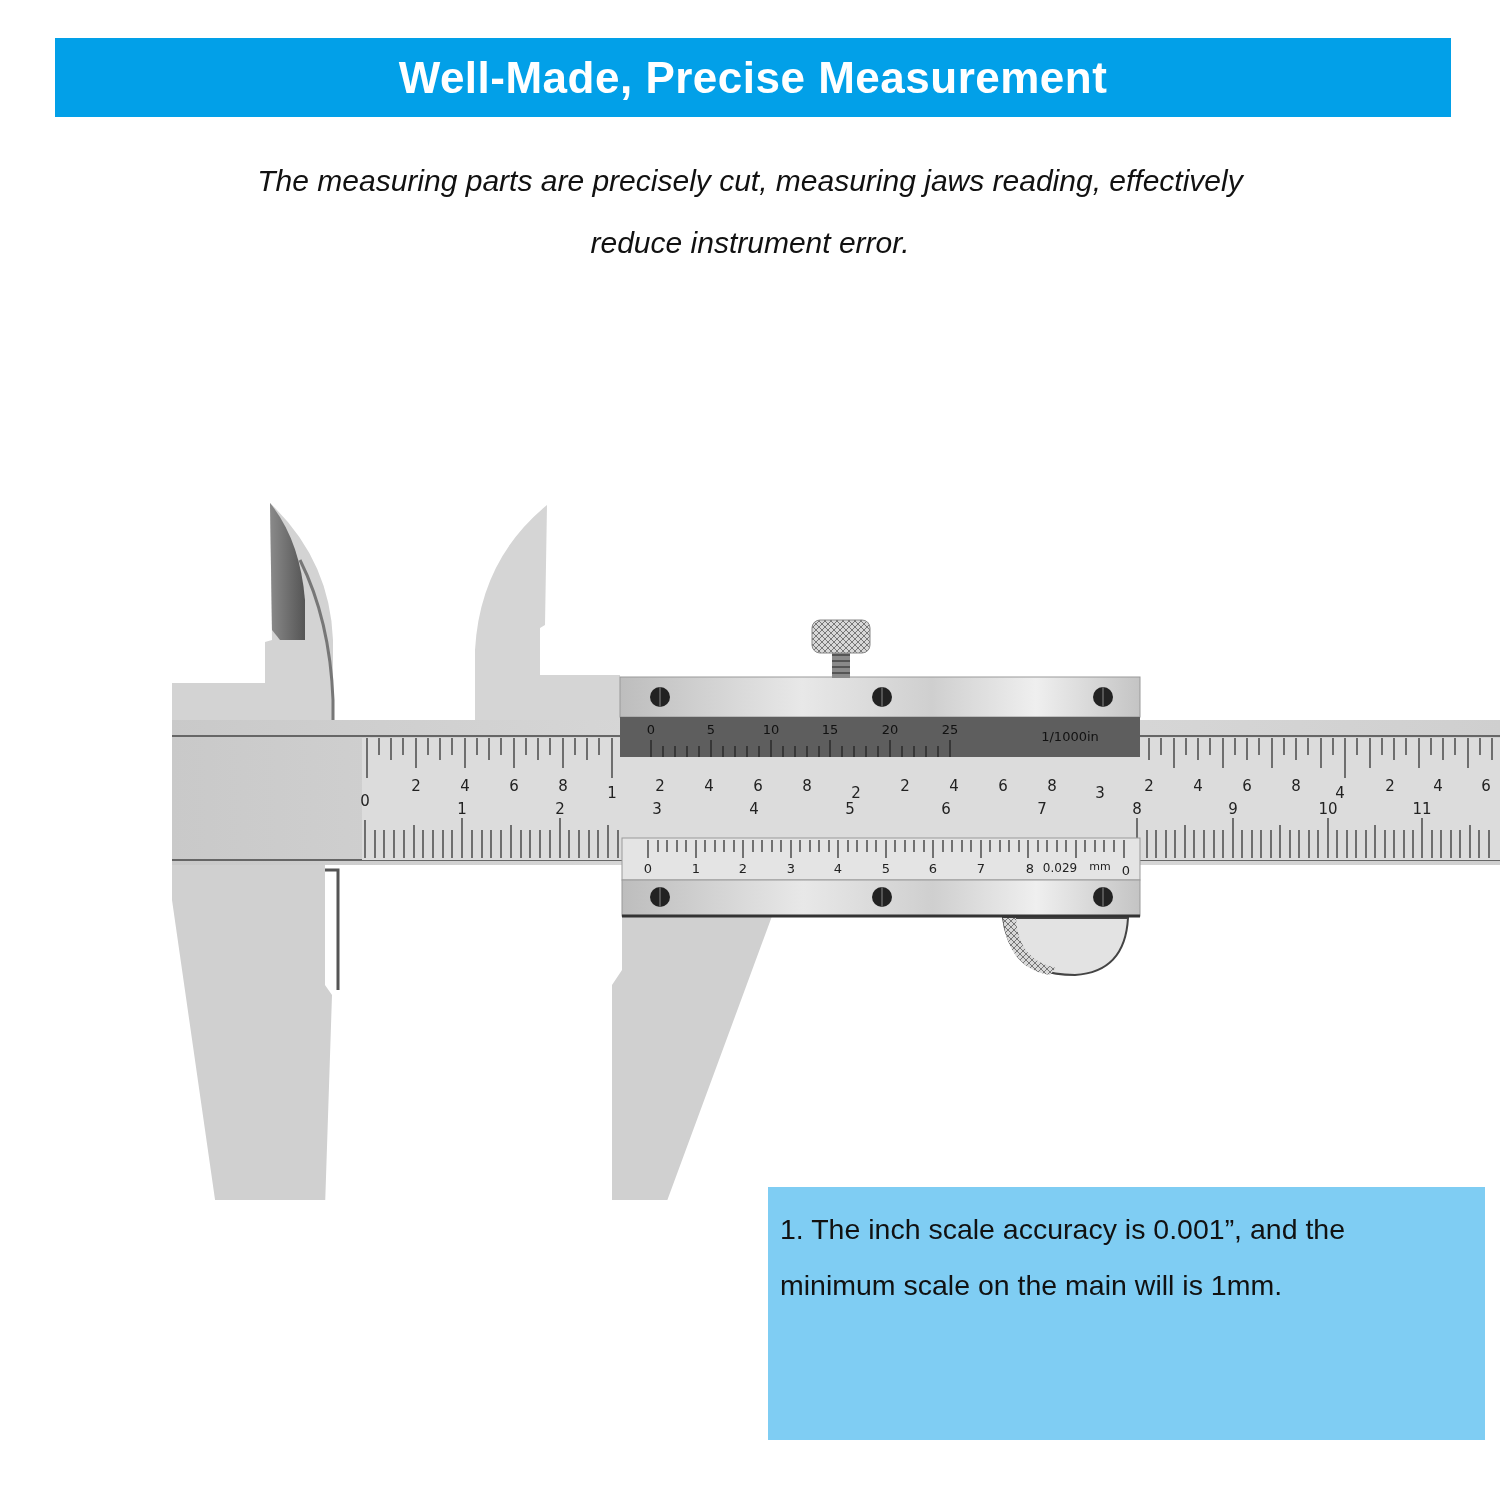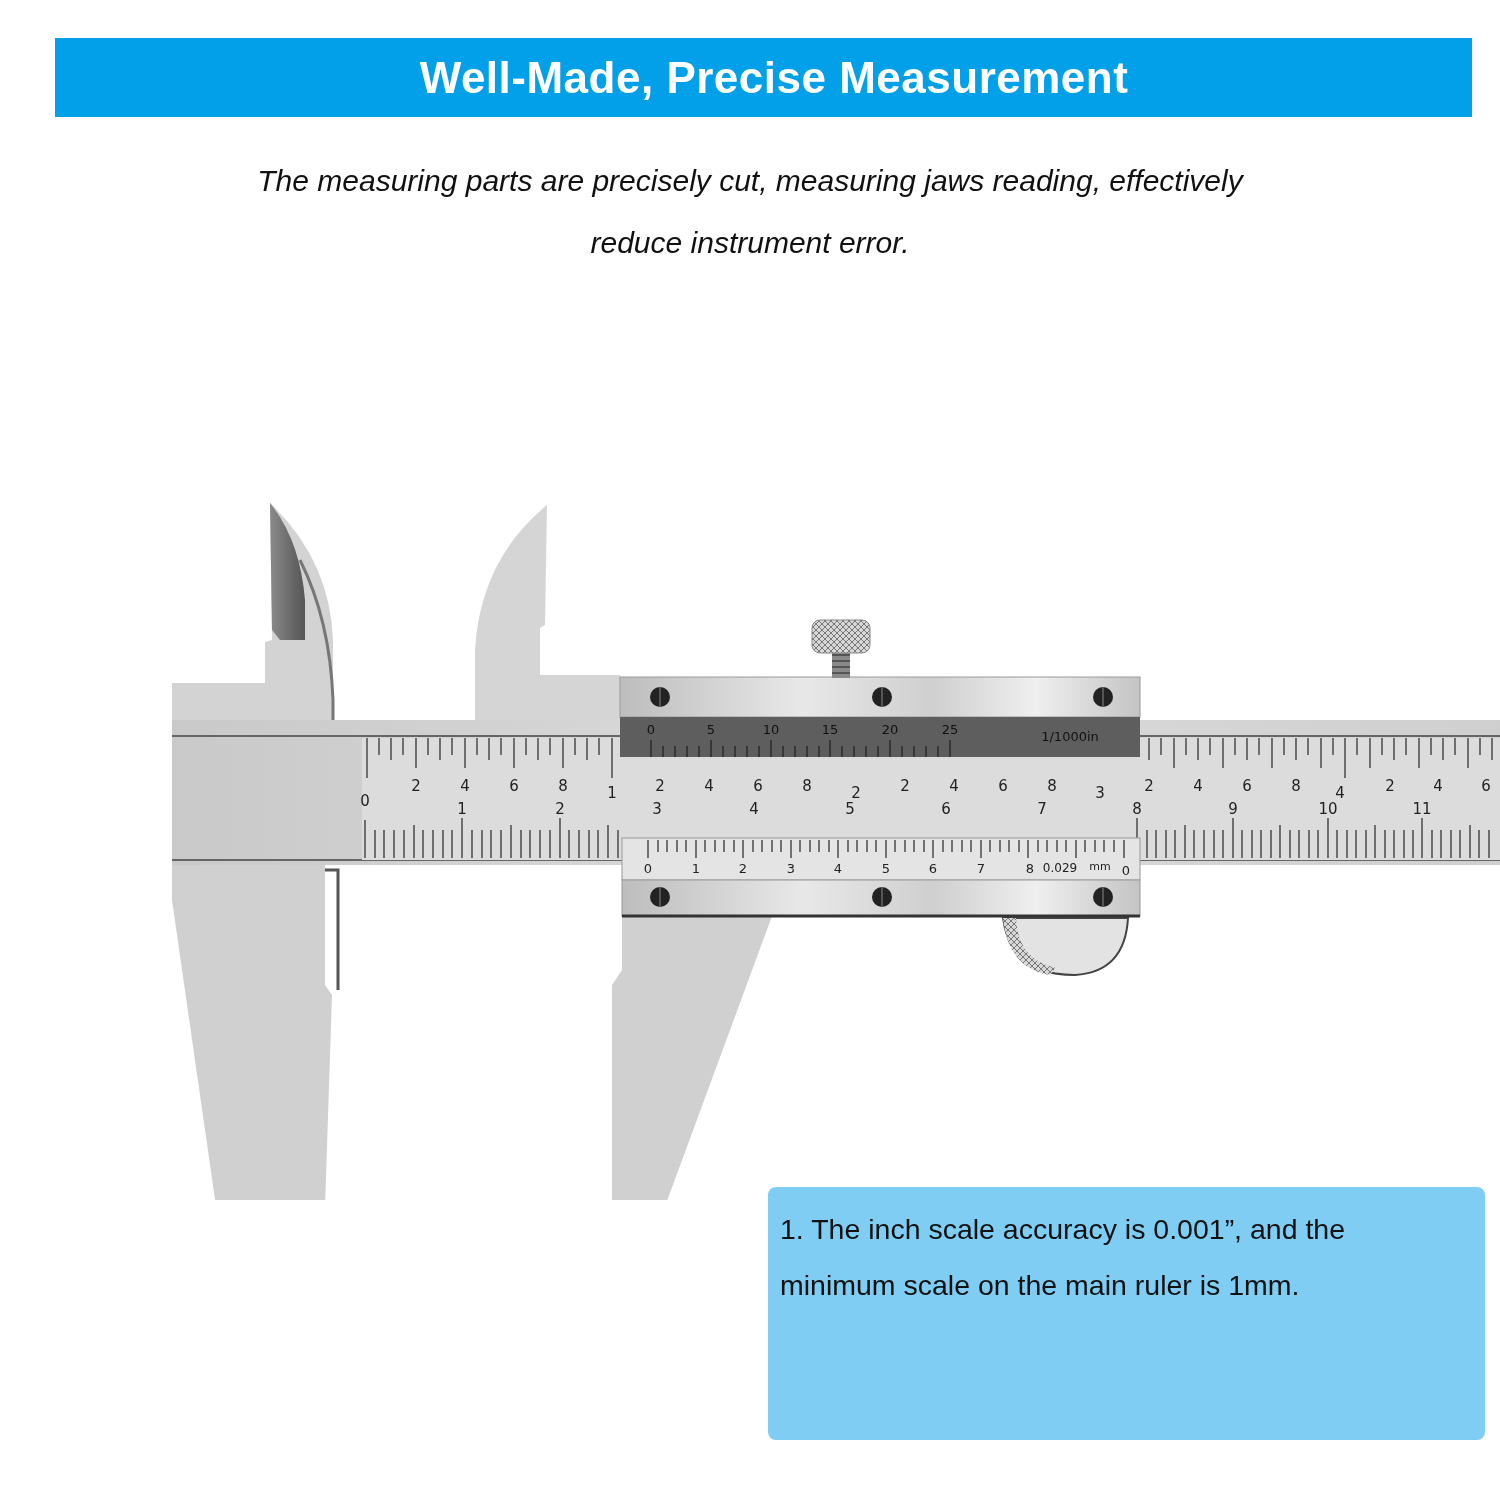--- a/index.html
+++ b/index.html
@@ -1,22 +1,22 @@
 <!DOCTYPE html>
 <html><head>
 <meta charset="utf-8">
 <style>
   html,body{margin:0;padding:0;background:#fff;}
   body{width:1500px;height:1500px;position:relative;overflow:hidden;font-family:"Liberation Sans",sans-serif;}
-  .banner{position:absolute;left:55px;top:38px;width:1396px;height:79px;background:#02a0e8;display:flex;align-items:center;justify-content:center;padding-left:21px;}
+  .banner{position:absolute;left:55px;top:38px;width:1396px;height:79px;background:#02a0e8;display:flex;align-items:center;justify-content:center;}
   .banner h1{margin:0;color:#fff;font-family:"Liberation Sans",sans-serif;font-weight:bold;font-size:44px;letter-spacing:0.5px;}
   .desc{position:absolute;left:0;top:150px;width:1500px;text-align:center;}
   .desc p{margin:0;height:61.5px;line-height:61.5px;font-style:italic;font-size:30px;color:#111;font-family:"Liberation Sans",sans-serif;}
   .caliper{position:absolute;left:0;top:480px;width:1500px;height:720px;}
-  .info{position:absolute;left:768px;top:1187px;width:717px;height:253px;background:#7fcdf3;box-sizing:border-box;padding:14px 0 0 12px;border-radius:8px;}
+  .info{position:absolute;left:768px;top:1187px;width:717px;height:253px;background:#7fcdf3;box-sizing:border-box;padding:14px 0 0 12px;}
   .info p{margin:0;font-size:28.5px;line-height:56px;color:#111;font-family:"Liberation Sans",sans-serif;}
   .lbl{font-family:"DejaVu Sans",sans-serif;fill:#222;}
 </style>
 </head>
 <body>
 
 <div class="banner">
   <h1>Well-Made, Precise Measurement</h1>
 </div>
 
@@ -374,14 +374,14 @@
     <line x1="660" y1="887" x2="660" y2="907" stroke="#666" stroke-width="1.5"></line>
     <circle cx="882" cy="897" r="10" fill="#222"></circle>
     <line x1="882" y1="887" x2="882" y2="907" stroke="#666" stroke-width="1.5"></line>
     <circle cx="1103" cy="897" r="10" fill="#222"></circle>
     <line x1="1103" y1="887" x2="1103" y2="907" stroke="#666" stroke-width="1.5"></line>
   </g>
 </svg>
 
 <div class="info">
   <p>1. The inch scale accuracy is 0.001”, and the</p>
-  <p>minimum scale on the main ruler is 1mm.</p>
+  <p>minimum scale on the main will is 1mm.</p>
 </div>
 
 </body></html>

